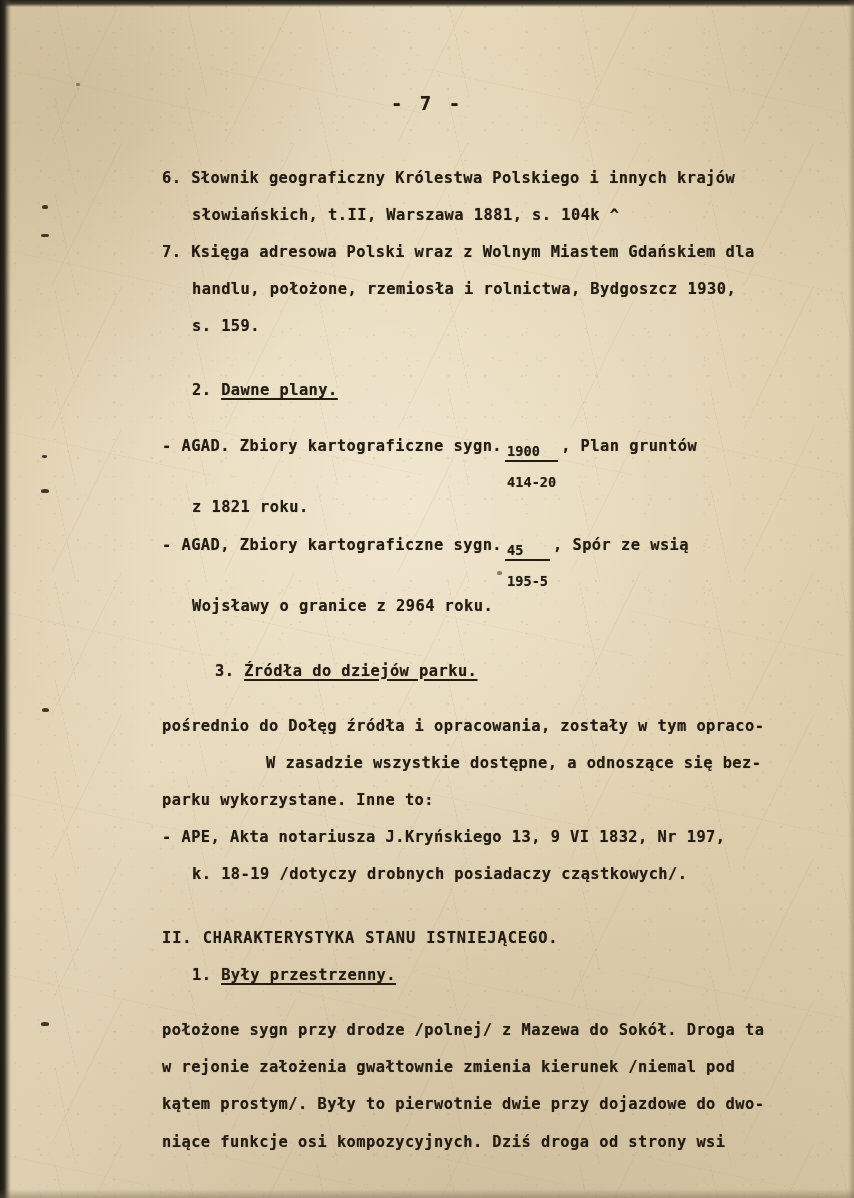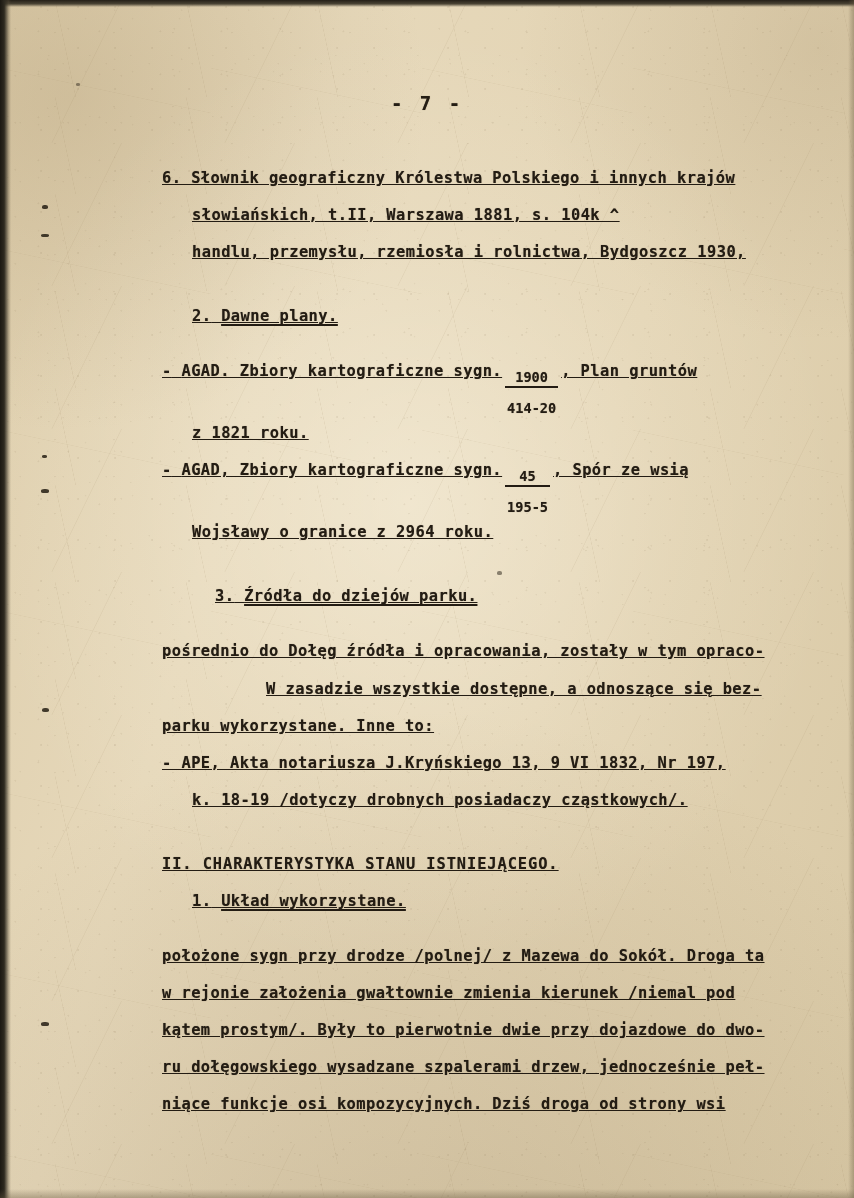--- a/index.html
+++ b/index.html
@@ -88,38 +88,37 @@
     top: 160px;
     width: 660px;
     font-size: 15.4px;
     line-height: 37.1px;
     font-weight: bold;
     letter-spacing: .45px;
     color: #231c13;
     text-shadow: 0 0 .75px rgba(35,28,19,.55);
   }
 
-  .ln { white-space: pre; display: block; text-decoration: underline; }
+  .ln { white-space: pre; display: block; }
 
   .gap-s { height: 18px; }
   .gap-m { height: 27px; }
 
   .ul-head { text-decoration: underline; text-underline-offset: 3px; text-decoration-thickness: 1.6px; }
 
   .indent-1 { padding-left: 30px; }
   .indent-2 { padding-left: 53px; }
   .indent-3 { padding-left: 104px; }
 
   .caps { letter-spacing: .9px; }
 
   
   .frac {
     display: inline-flex;
     flex-direction: column;
-    align-items: center;
     vertical-align: -0.42em;
     line-height: 1;
     margin: 0 3px;
     font-size: 13.6px;
     letter-spacing: 0;
   }
   .frac .num { padding: 0 2px 1px; }
   .frac .den { padding: 14px 2px 0; border-top: 2px solid #231c13; }
 
   .stray {
@@ -154,21 +153,23 @@
 
   <div class="sheet">
 
     <div class="folio">- 7 -</div>
 
     <div class="body">
 
       <span class="ln">6. Słownik geograficzny Królestwa Polskiego i innych krajów</span>
       <span class="ln indent-1">słowiańskich, t.II, Warszawa 1881, s. 104k ^</span>
 
-      <span class="ln indent-1">handlu, przemysłu, rzemiosła i rolnictwa, Bydgoszcz 1930,</span>
+      <span class="ln">7. Księga adresowa Polski wraz z Wolnym Miastem Gdańskiem dla</span>
+      <span class="ln indent-1">handlu, położone, rzemiosła i rolnictwa, Bydgoszcz 1930,</span>
+      <span class="ln indent-1">s. 159.</span>
 
       <div class="gap-m"></div>
 
       <span class="ln indent-1"><span>2.</span> <span class="ul-head">Dawne plany.</span></span>
 
       <div class="gap-s"></div>
 
       <span class="ln"><span>-</span> <span>AGAD. Zbiory kartograficzne sygn.</span><span class="frac"><span class="num">1900</span><span class="den">414-20</span></span><span>, Plan gruntów</span></span>
       <span class="ln indent-1">z 1821 roku.</span>
 
@@ -185,25 +186,24 @@
       <span class="ln indent-3">W zasadzie wszystkie dostępne, a odnoszące się bez-</span>
       <span class="ln">parku wykorzystane. Inne to:</span>
 
       <span class="ln">- APE, Akta notariusza J.Kryńskiego 13, 9 VI 1832, Nr 197,</span>
       <span class="ln indent-1">k. 18-19 /dotyczy drobnych posiadaczy cząstkowych/.</span>
 
       <div class="gap-m"></div>
 
       <span class="ln caps">II. CHARAKTERYSTYKA STANU ISTNIEJĄCEGO.</span>
 
-      <span class="ln indent-1"><span>1.</span> <span class="ul-head">Układ wykorzystane.</span></span>
+      <span class="ln indent-1"><span>1.</span> <span class="ul-head">Były przestrzenny.</span></span>
 
       <div class="gap-s"></div>
 
       <span class="ln">położone sygn przy drodze /polnej/ z Mazewa do Sokół. Droga ta</span>
       <span class="ln">w rejonie założenia gwałtownie zmienia kierunek /niemal pod</span>
       <span class="ln">kątem prostym/. Były to pierwotnie dwie przy dojazdowe do dwo-</span>
-      <span class="ln">ru dołęgowskiego wysadzane szpalerami drzew, jednocześnie peł-</span>
       <span class="ln">niące funkcje osi kompozycyjnych. Dziś droga od strony wsi</span>
 
     </div>
   </div>
 </div>
 
 </body></html>

